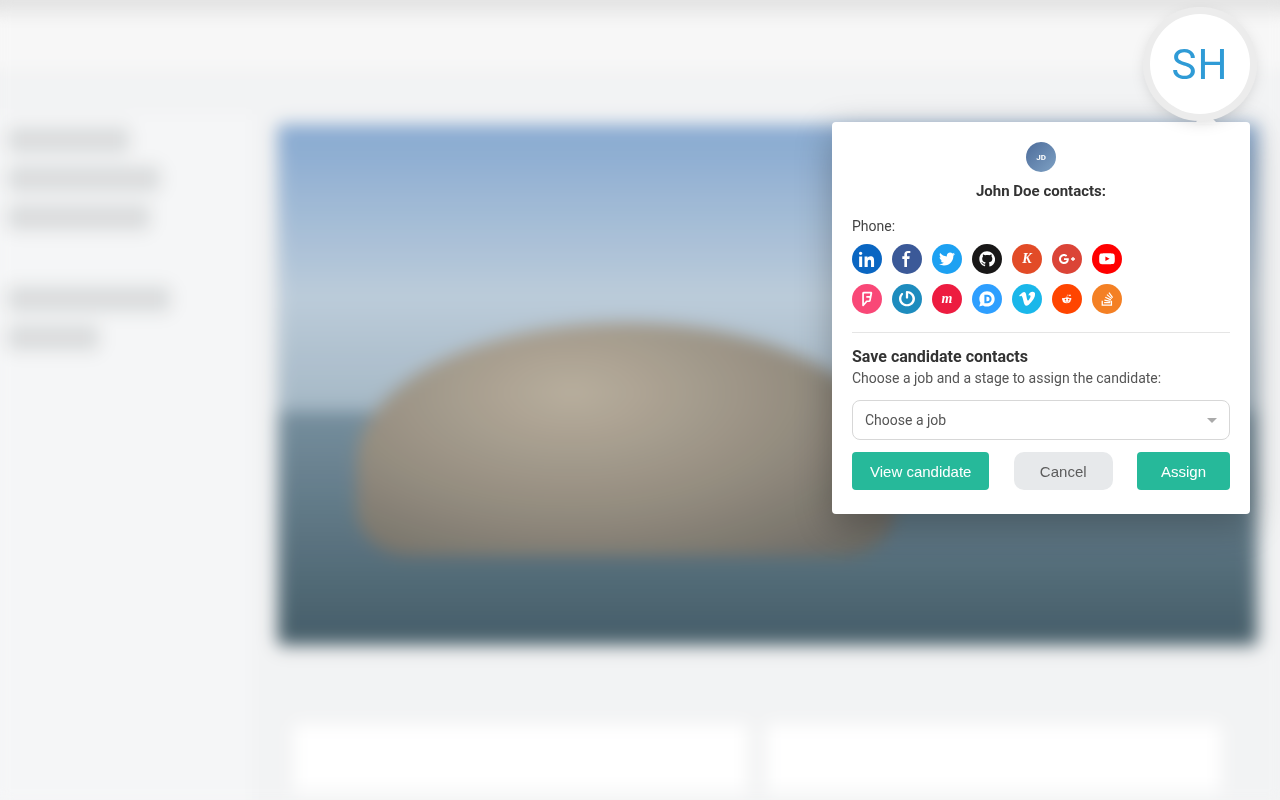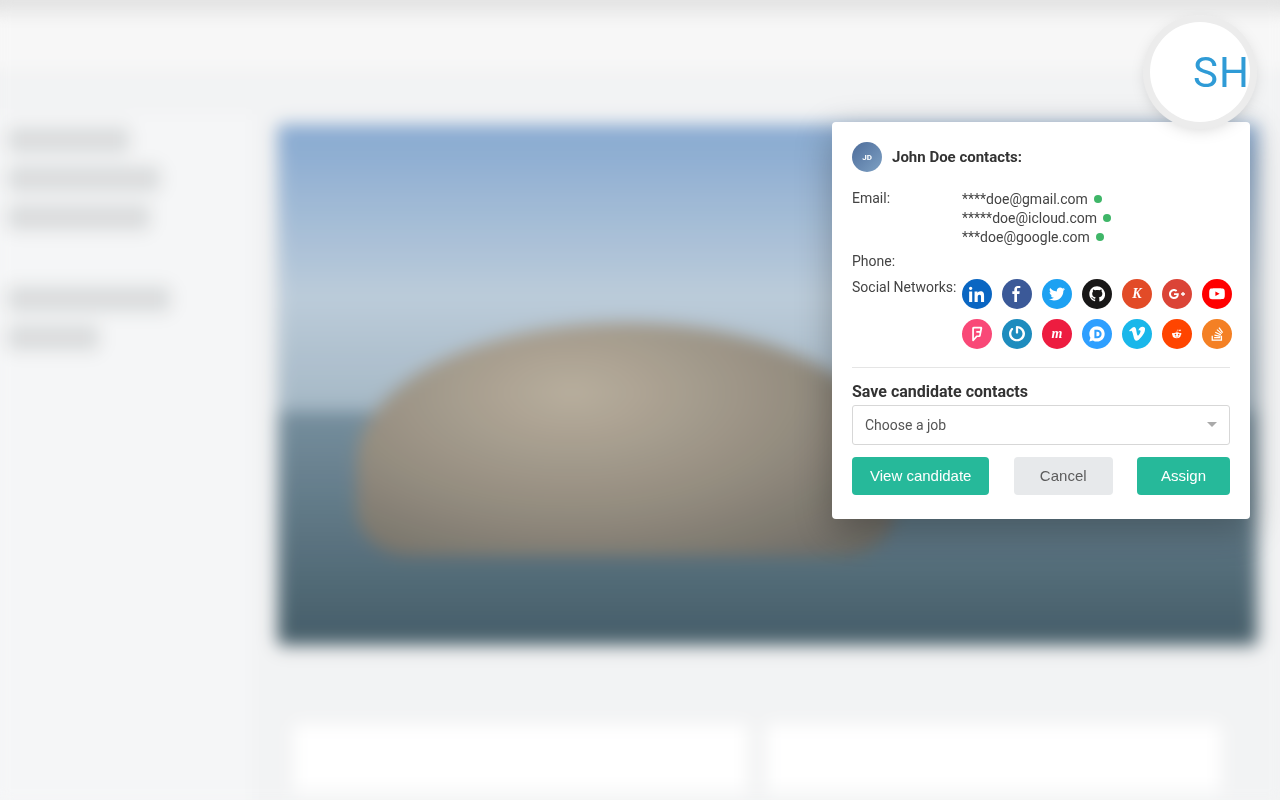--- a/index.html
+++ b/index.html
@@ -18,42 +18,42 @@
   .bg .main-img .sky   { position: absolute; top:0; left:0; right:0; height: 55%; background: linear-gradient(#7fa4cf, #b8c9d8 60%, #a0b4c2); }
   .bg .main-img .sea   { position: absolute; top:55%; left:0; right:0; bottom:0; background: linear-gradient(#6e8898, #39535f); }
   .bg .main-img .dome  { position: absolute; top: 38%; left: 8%; width: 55%; height: 45%; background: radial-gradient(ellipse at 40% 30%, #b4a997 0%, #8e8678 50%, #5d5b55 100%); border-radius: 50% 50% 10% 10% / 60% 60% 20% 20%; }
   .bg .card1, .bg .card2 { position: absolute; top: 716px; width: 450px; height: 70px; background: #fff; border: 1px solid #e2e2e2; border-radius: 4px; }
   .bg .card1 { left: 298px; } .bg .card2 { left: 762px; }
   .bg-blur { position: absolute; inset: 0; backdrop-filter: blur(6px); -webkit-backdrop-filter: blur(6px); background: rgba(255,255,255,0.06); }
   .bg-blur-fallback { filter: blur(6px); transform: scale(1.02); }
 
   
   .sh-badge {
-    position: absolute; top: 22px; right: 30px;
+    position: absolute; top: 14px; right: 30px;
     width: 100px; height: 100px; border-radius: 50%;
     background: #fff; box-shadow: 0 0 0 7px #ececec, 0 4px 18px rgba(0,0,0,0.25);
-    display: flex; align-items: center; justify-content: flex-end;
+    display: flex; align-items: center; justify-content: center;
     font-size: 42px; font-weight: 400; color: #2f9bd6; letter-spacing: 1px;
     z-index: 30;
   }
 
   
   .panel {
     position: absolute; top: 122px; right: 30px; width: 418px;
     background: #fff; border-radius: 4px; box-shadow: 0 10px 36px rgba(0,0,0,0.28);
     z-index: 20; padding: 20px 20px 24px 20px;
   }
   .panel::before { 
     content: ""; position: absolute; top: -10px; right: 32px;
     border-left: 12px solid transparent; border-right: 12px solid transparent;
     border-bottom: 12px solid #fff;
     filter: drop-shadow(0 -2px 2px rgba(0,0,0,0.08));
   }
 
-  .panel-header { display: flex; align-items: center; gap: 10px; margin-bottom: 18px; }
+  .panel-header { display: flex; align-items: center; gap: 10px; margin-bottom: 18px; flex-direction: column; }
   .avatar {
     width: 30px; height: 30px; border-radius: 50%;
     background: linear-gradient(135deg, #4d6c9a, #7ea1c4);
     display: flex; align-items: center; justify-content: center;
     color: #fff; font-size: 8px; font-weight: bold;
   }
   .panel-title { font-size: 15px; font-weight: 700; color: #333; }
 
   .info-row { display: flex; margin-bottom: 6px; font-size: 14px; color: #444; }
   .info-label { width: 110px; flex-shrink: 0; color: #444; }
@@ -69,37 +69,37 @@
     color: #fff; font-size: 14px; font-weight: 700; cursor: pointer;
   }
   .social-ico svg { width: 16px; height: 16px; fill: #fff; }
 
   .divider { border: none; border-top: 1px solid #e5e5e5; margin: 18px 0 14px 0; }
 
   .save-title { font-size: 16px; font-weight: 700; color: #333; margin-bottom: 4px; }
   .save-sub   { font-size: 14px; color: #555; margin-bottom: 14px; }
 
   .select {
-    width: 100%; height: 40px; border: 1px solid #d7d7d7; border-radius: 3px;
+    width: 100%; height: 40px; border: 1px solid #d7d7d7; border-radius: 8px;
     background: #fff; padding: 0 12px; margin-bottom: 12px;
     display: flex; align-items: center; justify-content: space-between;
     font-size: 14px; color: #555; cursor: pointer;
   }
   .select .caret {
     width: 0; height: 0; border-left: 5px solid transparent; border-right: 5px solid transparent;
     border-top: 5px solid #aaa;
   }
 
   .btn-row { display: flex; gap: 6px; justify-content: space-between; margin-top: 10px; }
   .btn {
     height: 38px; border-radius: 4px; font-size: 15px; border: none; cursor: pointer;
     display: flex; align-items: center; justify-content: center; flex: 0 0 auto;
   }
   .btn-primary { background: #26b99a; color: #fff; padding: 0 18px; }
-  .btn-muted   { background: #e7e9eb; color: #5c5c5c; padding: 0 26px; }
+  .btn-muted   { background: #e7e9eb; color: #5c5c5c; padding: 0 26px; border-radius: 10px; }
   .btn-primary.sm { padding: 12px 24px; }
 </style>
 </head>
 <body>
 
 <div class="bg bg-blur-fallback">
   <div class="chrome-top"></div>
   <div class="url-bar"></div>
   <div class="sidebar">
     <div class="sb-item"></div>
@@ -123,44 +123,26 @@
   <span>SH</span>
 </div>
 
 <div class="panel">
 
   <div class="panel-header">
     <div class="avatar">JD</div>
     <div class="panel-title">John Doe contacts:</div>
   </div>
 
-  <div class="info-row">
-    <div class="info-label">Email:</div>
-    <div class="info-values">
-      <div class="email-line">
-        <span>****doe@gmail.com</span>
-        <span class="dot-green"></span>
-      </div>
-      <div class="email-line">
-        <span>*****doe@icloud.com</span>
-        <span class="dot-green"></span>
-      </div>
-      <div class="email-line">
-        <span>***doe@google.com</span>
-        <span class="dot-green"></span>
-      </div>
-    </div>
-  </div>
 
   <div class="info-row" style="margin-top:6px">
     <div class="info-label">Phone:</div>
   </div>
 
   <div class="info-row" style="margin-top:10px">
-    <div class="info-label">Social Networks:</div>
     <div class="info-values">
       <div class="social-grid" id="social-grid">
           <div class="social-ico" style="background: rgb(10, 102, 194);">
             <svg viewBox="0 0 24 24">
               <path d="M4.98 3.5C4.98 4.88 3.86 6 2.49 6 1.12 6 0 4.88 0 3.5 0 2.12 1.12 1 2.49 1c1.37 0 2.49 1.12 2.49 2.5zM.22 8.25h4.56V24H.22zM8.34 8.25h4.37v2.15h.06c.61-1.16 2.11-2.38 4.34-2.38 4.64 0 5.5 3.06 5.5 7.03V24h-4.56v-6.94c0-1.66-.03-3.79-2.31-3.79-2.31 0-2.66 1.8-2.66 3.67V24H8.34z"></path>
             </svg>
           </div>
           <div class="social-ico" style="background: rgb(59, 89, 152);">
             <svg viewBox="0 0 24 24">
               <path d="M13 3h4V0h-4c-3 0-5 2-5 5v3H5v4h3v12h4V12h3.6l.4-4h-4V5c0-1 .5-2 1-2z"></path>
@@ -224,20 +206,21 @@
               <path fill="#fff" d="M7.9 14.6l9.1 1.9.4-1.8-9.1-1.9zM9 10.3l8.4 3.9.8-1.7-8.4-4zM11.3 6.1l7.2 6 1.2-1.4-7.2-6zM15.7 2l-1.5 1.1 5.5 7.5 1.5-1.1zM7.7 18.4h9.3v-1.9H7.7z"></path>
             </svg>
           </div>
         </div>
     </div>
   </div>
 
   <hr class="divider">
 
   <div class="save-title">Save candidate contacts</div>
+  <div class="save-sub">Choose a job and a stage to assign the candidate:</div>
 
   <div class="select">
     <span>Choose a job</span>
     <span class="caret"></span>
   </div>
 
   <div class="btn-row">
     <button class="btn btn-primary">View candidate</button>
     <button class="btn btn-muted">Cancel</button>
     <button class="btn btn-primary sm">Assign</button>

